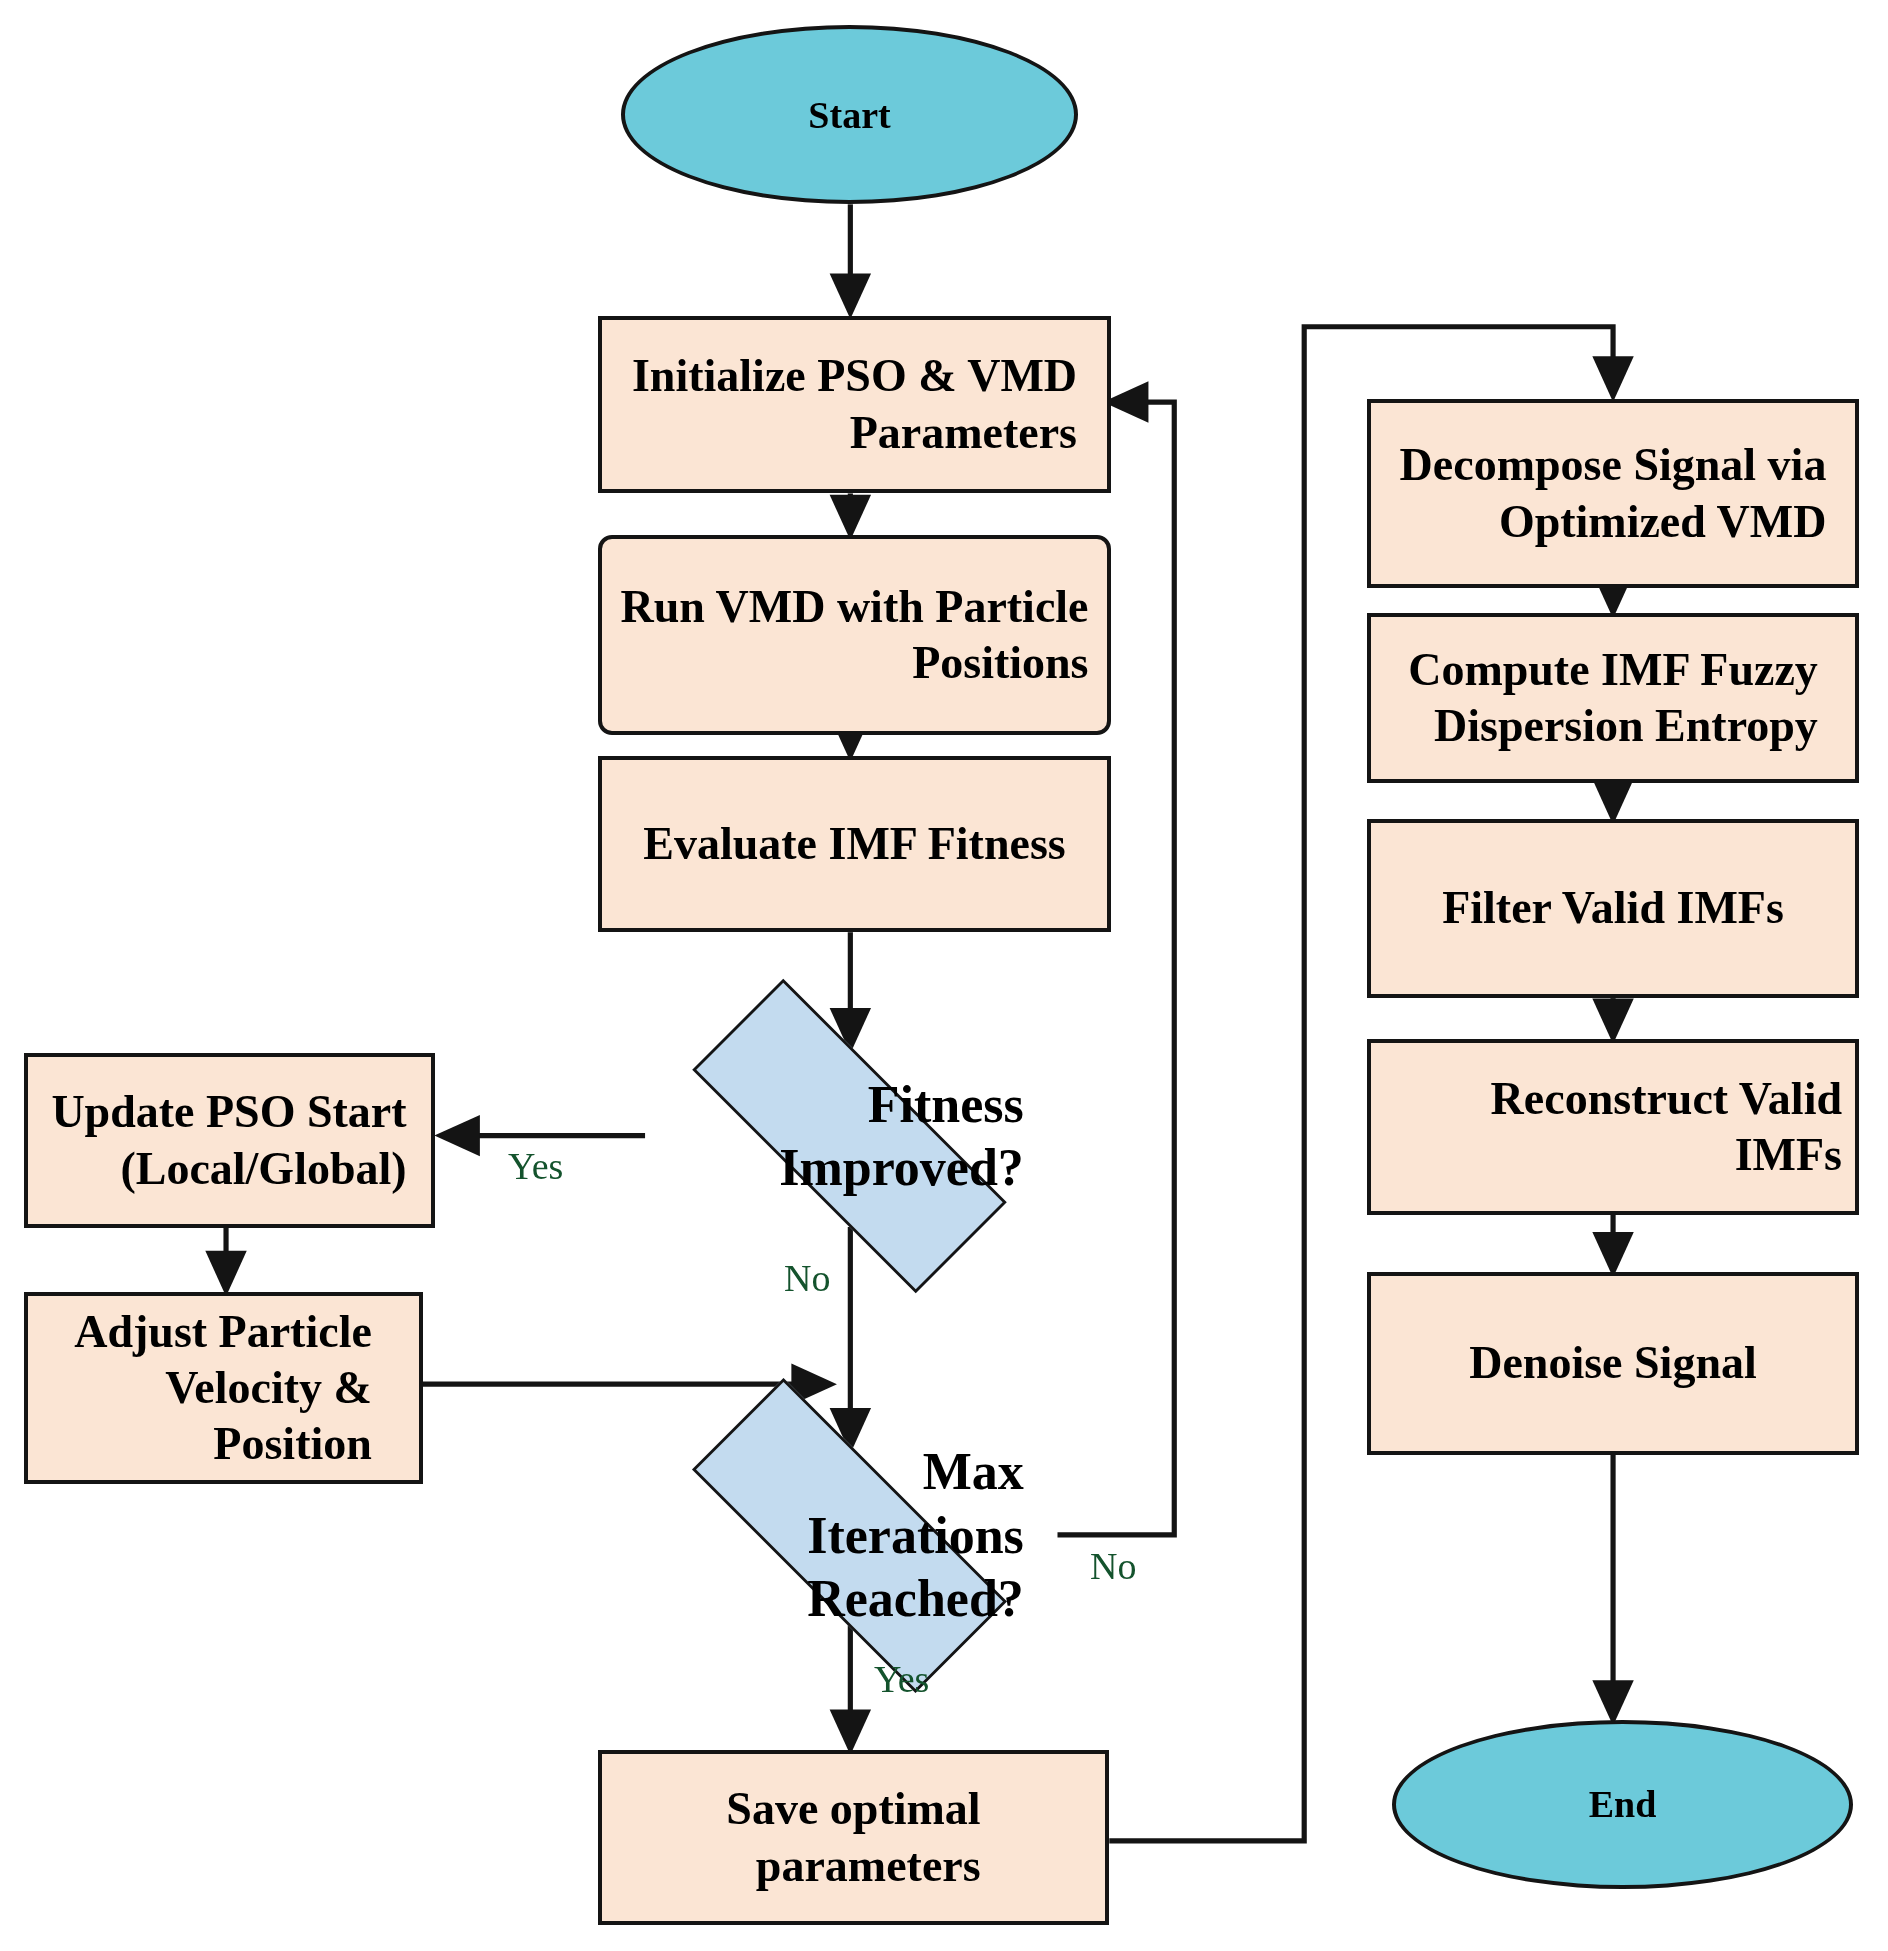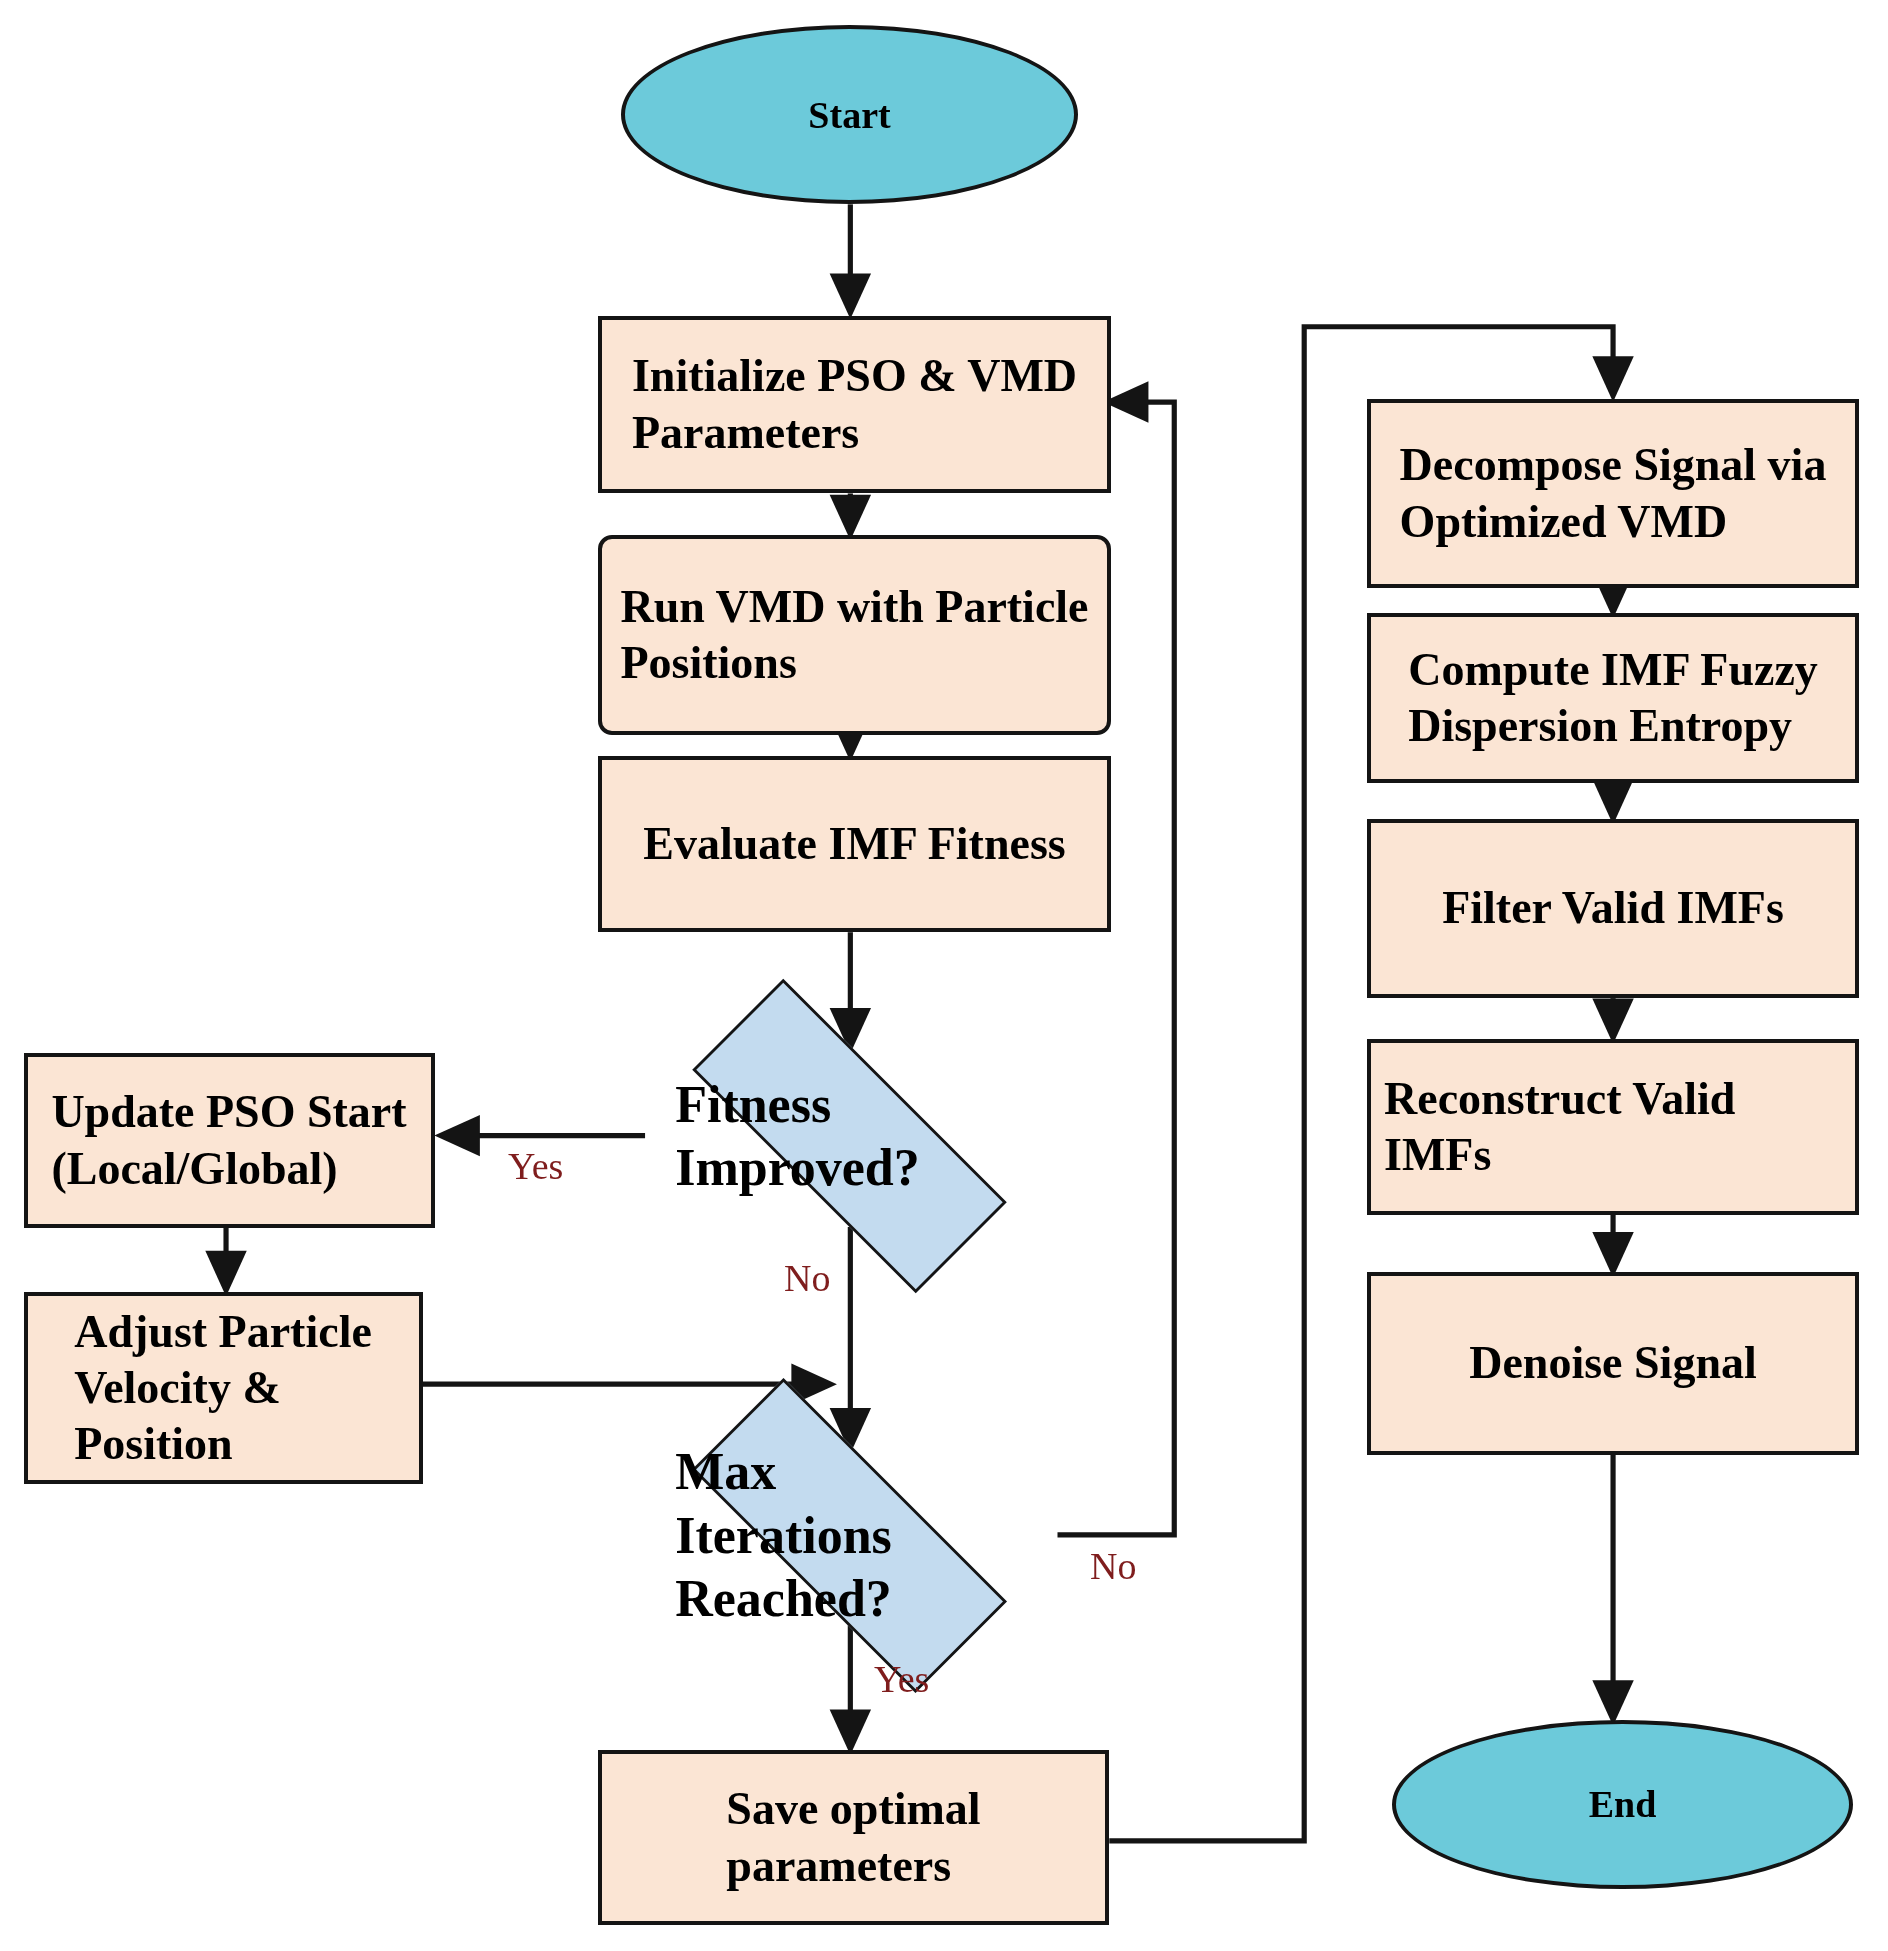--- a/index.html
+++ b/index.html
@@ -9,21 +9,21 @@
     width:1889px;height:1952px;
     position:relative;overflow:hidden;
   }
   #canvas{position:absolute;left:0;top:0;width:1889px;height:1952px;}
   svg#edges{position:absolute;left:0;top:0;width:1889px;height:1952px;}
 
   .node{
     position:absolute;
     box-sizing:border-box;
     display:flex;align-items:center;justify-content:center;
-    text-align:left;
+    text-align:right;
     color:#000000;
     font-weight:bold;
     line-height:1.22;
     z-index:2;
   }
   .proc{
     background:#fbe5d4;
     border:4.7px solid #141414;
     font-size:46px;
     padding:3.8px 13px;
@@ -48,21 +48,21 @@
     background:#c3dbef;
     border:4.7px solid #141414;
     box-sizing:border-box;
     transform:rotate(45deg) scale(0.7071);
     z-index:1;
   }
   .edge-label{
     position:absolute;
     font-family:"Liberation Serif","DejaVu Serif",serif;
     font-size:38px;
-    color:#7f1d1d;
+    color:#14532d;
     font-weight:normal;
     white-space:nowrap;
     z-index:4;
   }
 </style>
 </head>
 <body>
 
 <div id="canvas">
 

